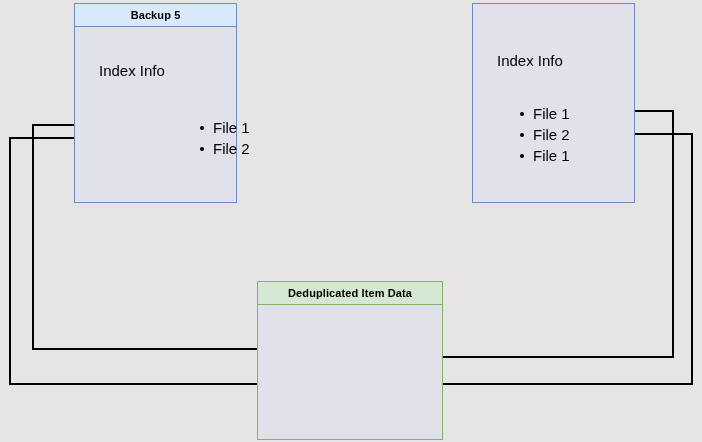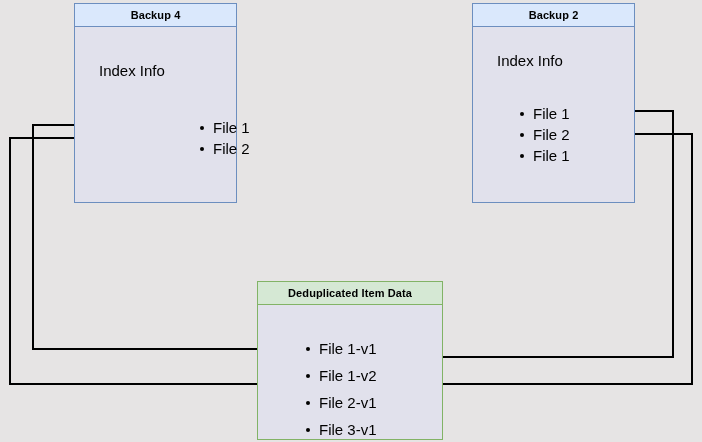--- a/index.html
+++ b/index.html
@@ -95,64 +95,47 @@
 
     <path d="M 122 138 L 10 138 L 10 384 L 299 384" marker-end="url(#arrR)"></path>
 
     <path d="M 597 111 L 673 111 L 673 357 L 399 357" marker-end="url(#arrL)"></path>
 
     <path d="M 597 134 L 692 134 L 692 384 L 399 384" marker-end="url(#arrL)"></path>
   </svg>
 
   <div class="box blue" style="left:74px;top:3px;width:163px;height:200px;">
     <div class="box-header blue" style="width:161px;height:23px;">
-      <span>Backup 4</span>
+      <span>Backup 5</span>
     </div>
     <div class="box-caption" style="left:24px;top:58px;">Index Info</div>
     <ul class="file-list" style="left:124px;top:113px;">
       <li>
         <span>File 1</span>
       </li>
       <li>
         <span>File 2</span>
       </li>
     </ul>
   </div>
 
   <div class="box blue" style="left:472px;top:3px;width:163px;height:200px;">
-    <div class="box-header blue" style="width:161px;height:23px;">
-      <span>Backup 2</span>
-    </div>
     <div class="box-caption" style="left:24px;top:48px;">Index Info</div>
     <ul class="file-list" style="left:46px;top:99px;">
       <li>
         <span>File 1</span>
       </li>
       <li>
         <span>File 2</span>
       </li>
       <li>
         <span>File 1</span>
       </li>
     </ul>
   </div>
 
   <div class="box green" style="left:257px;top:281px;width:186px;height:159px;">
     <div class="box-header green" style="width:184px;height:23px;">
       <span>Deduplicated Item Data</span>
     </div>
-    <ul class="file-list wide" style="left:47px;top:53px;">
-      <li>
-        <span>File 1-v1</span>
-      </li>
-      <li>
-        <span>File 1-v2</span>
-      </li>
-      <li>
-        <span>File 2-v1</span>
-      </li>
-      <li>
-        <span>File 3-v1</span>
-      </li>
-    </ul>
   </div>
 
 </div>
 
 </body></html>

